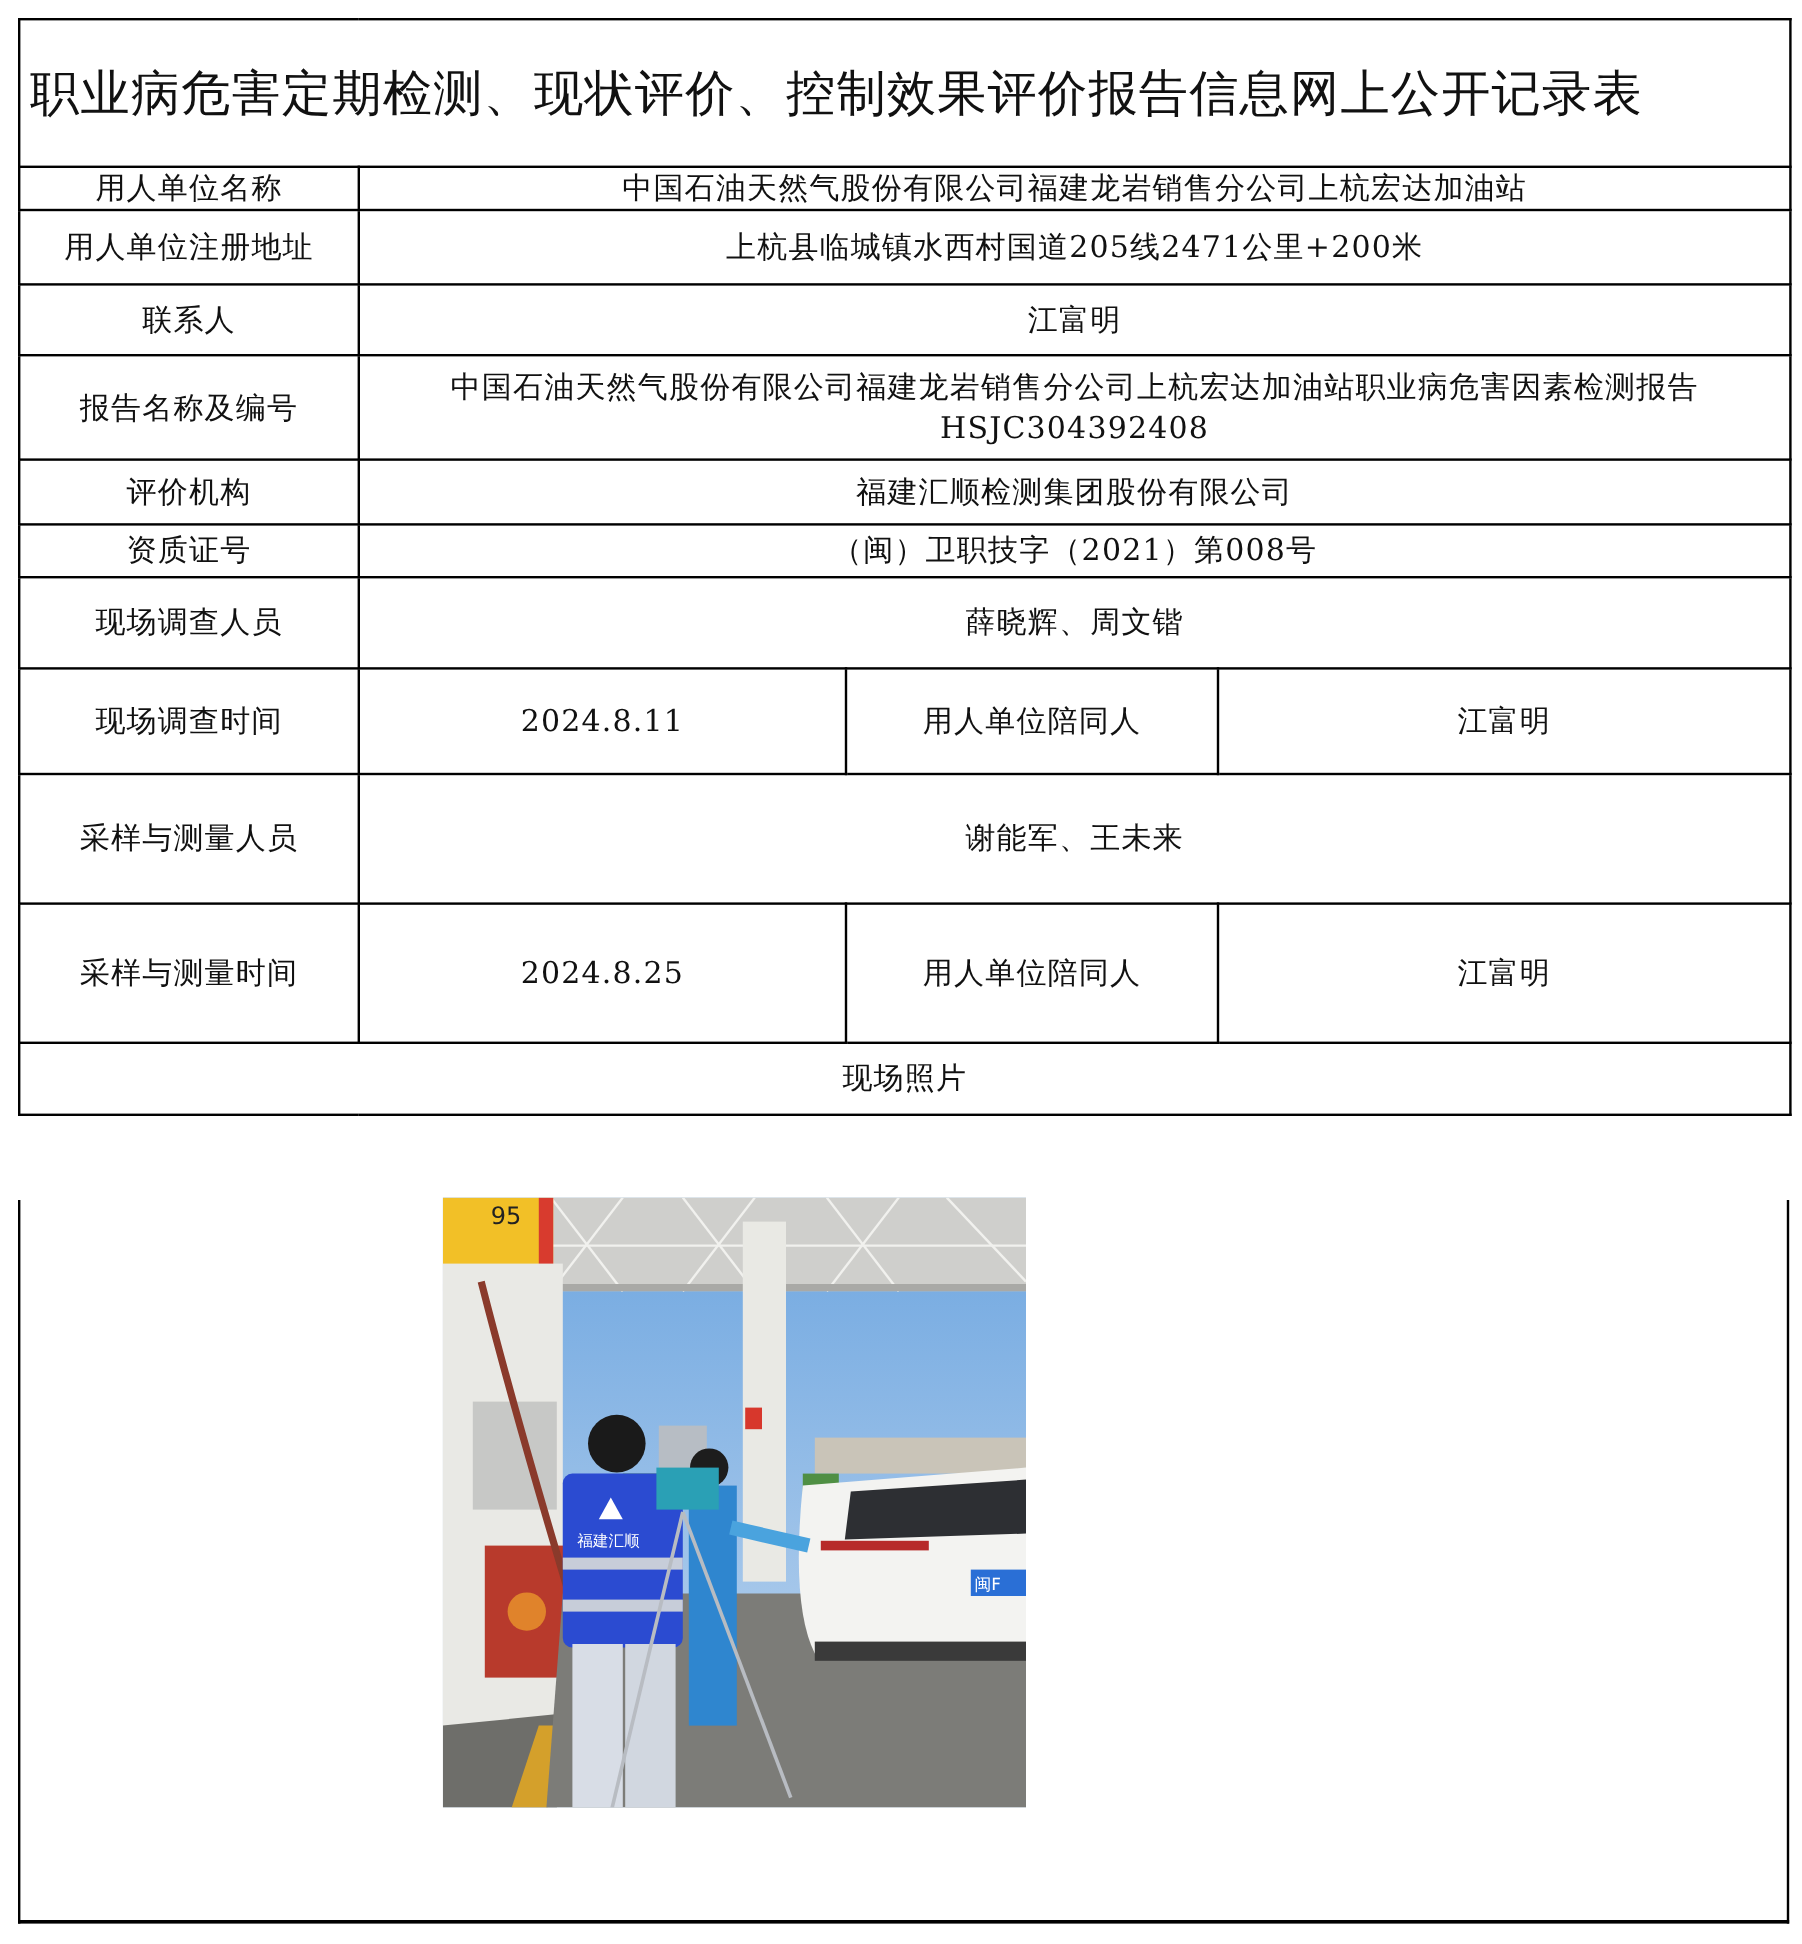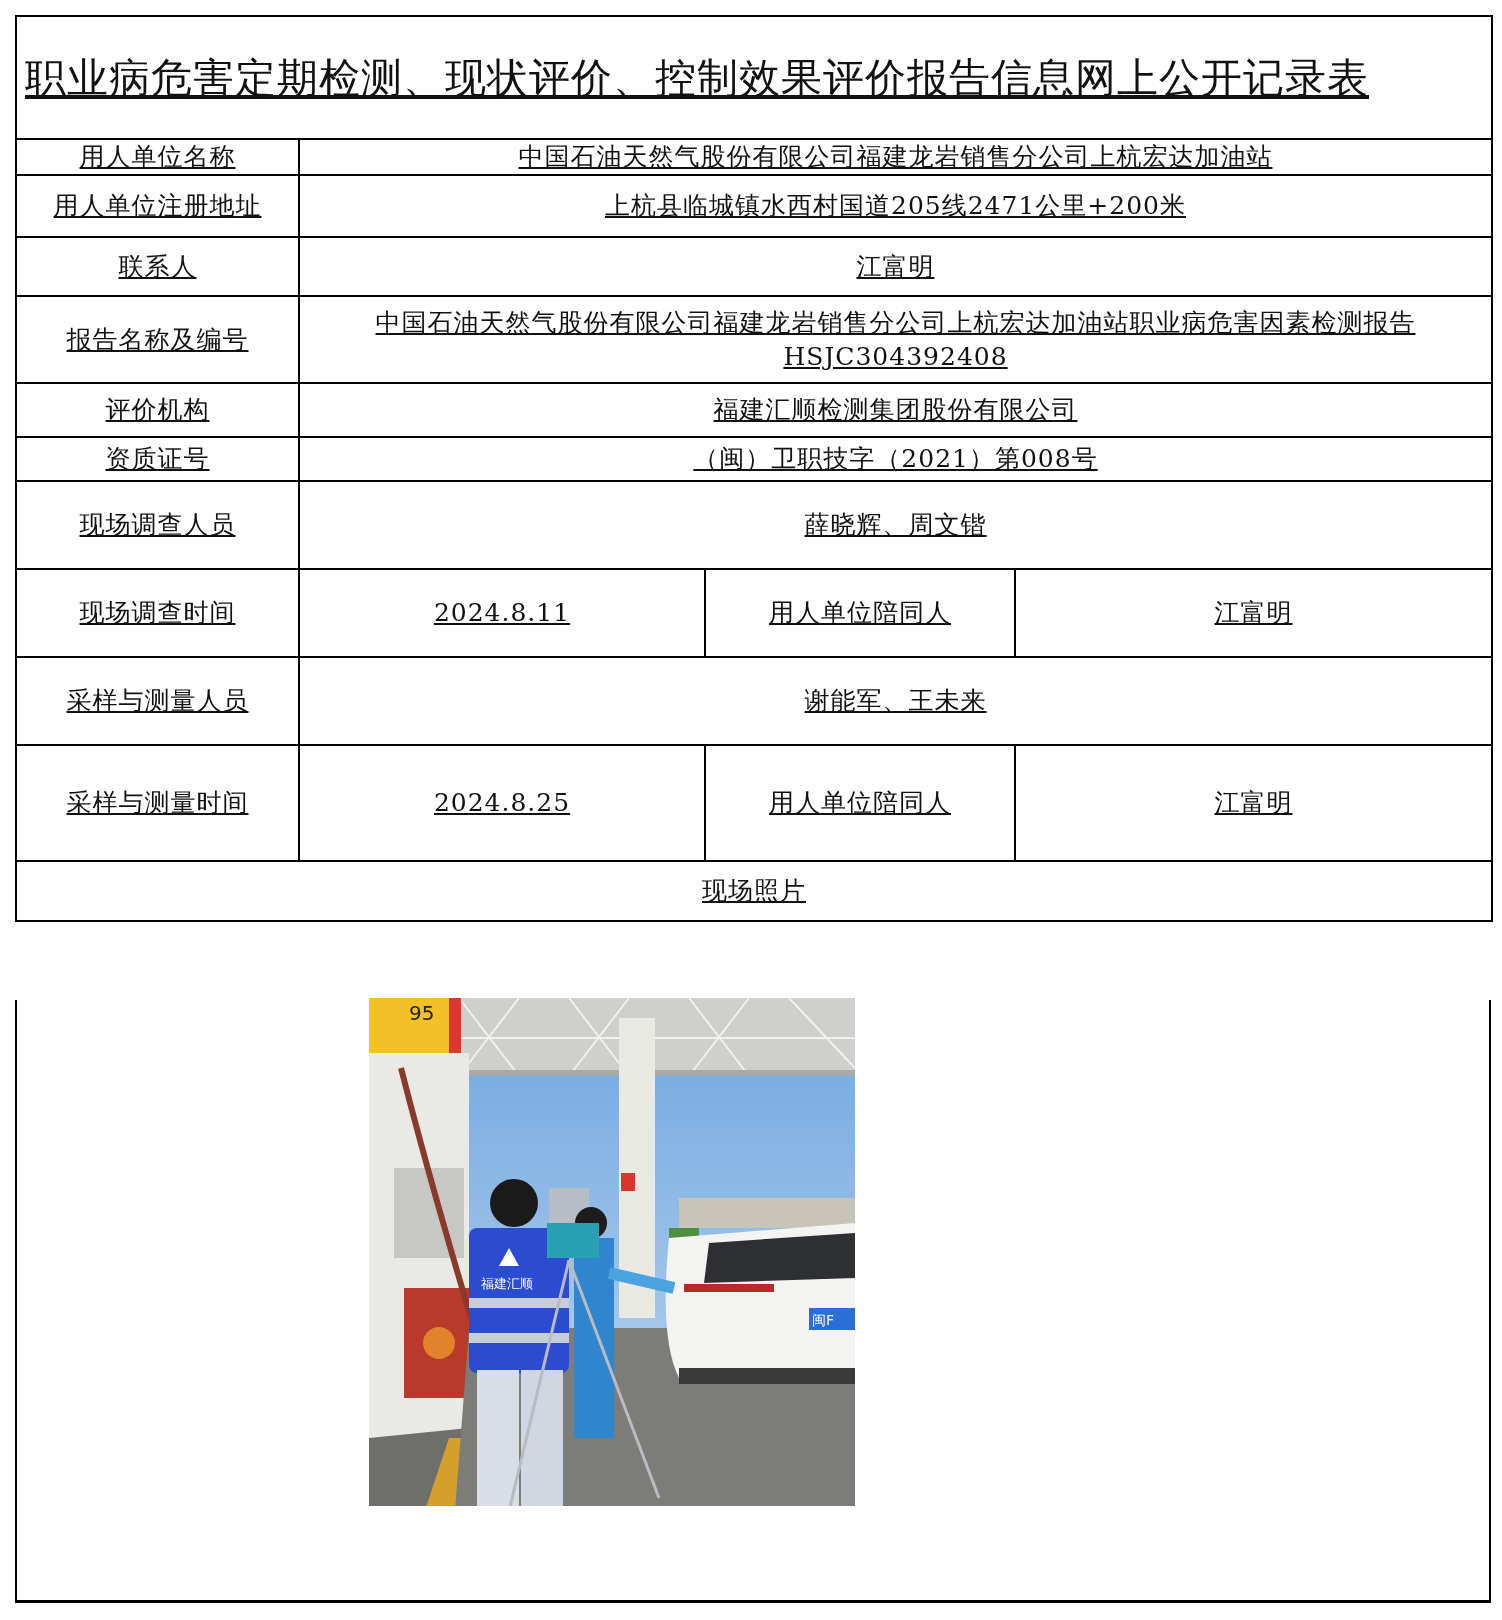--- a/index.html
+++ b/index.html
@@ -24,21 +24,20 @@
       table-layout: fixed;
     }
     table.record td {
       border: 2px solid #000;
       text-align: center;
       vertical-align: middle;
       padding: 0 6px;
       font-size: 25px;
       line-height: 34px;
       letter-spacing: 1px;
-      text-decoration: underline;
     }
     td.title-cell {
       text-align: left !important;
       font-size: 41px !important;
       font-weight: 500;
       padding-left: 8px !important;
       letter-spacing: 1px;
       line-height: 48px !important;
     }
     td.label-cell {
@@ -100,31 +99,31 @@
     </td>
   </tr>
   <tr style="height:54px">
     <td class="label-cell">评价机构</td>
     <td colspan="3">福建汇顺检测集团股份有限公司</td>
   </tr>
   <tr style="height:44px">
     <td class="label-cell">资质证号</td>
     <td colspan="3">（闽）卫职技字（2021）第008号</td>
   </tr>
-  <tr style="height:88px">
+  <tr style="height:76px">
     <td>现场调查人员</td>
     <td colspan="3">薛晓辉、周文锴</td>
   </tr>
   <tr style="height:88px">
     <td>现场调查时间</td>
     <td>2024.8.11</td>
     <td>用人单位陪同人</td>
     <td>江富明</td>
   </tr>
-  <tr style="height:88px">
+  <tr style="height:108px">
     <td>采样与测量人员</td>
     <td colspan="3">谢能军、王未来</td>
   </tr>
   <tr style="height:116px">
     <td>采样与测量时间</td>
     <td>2024.8.25</td>
     <td>用人单位陪同人</td>
     <td>江富明</td>
   </tr>
   <tr style="height:60px">

